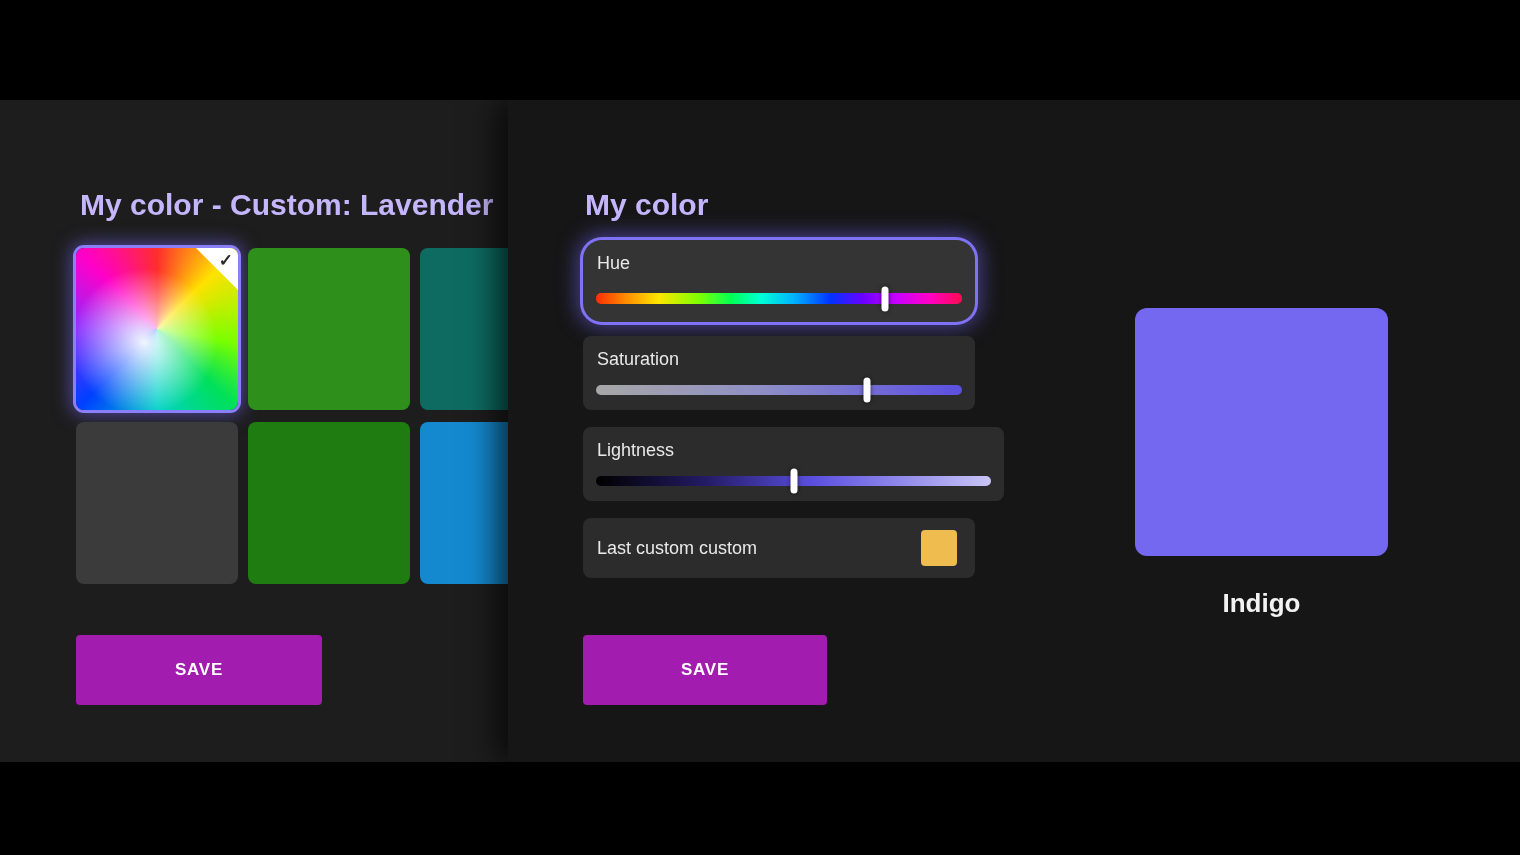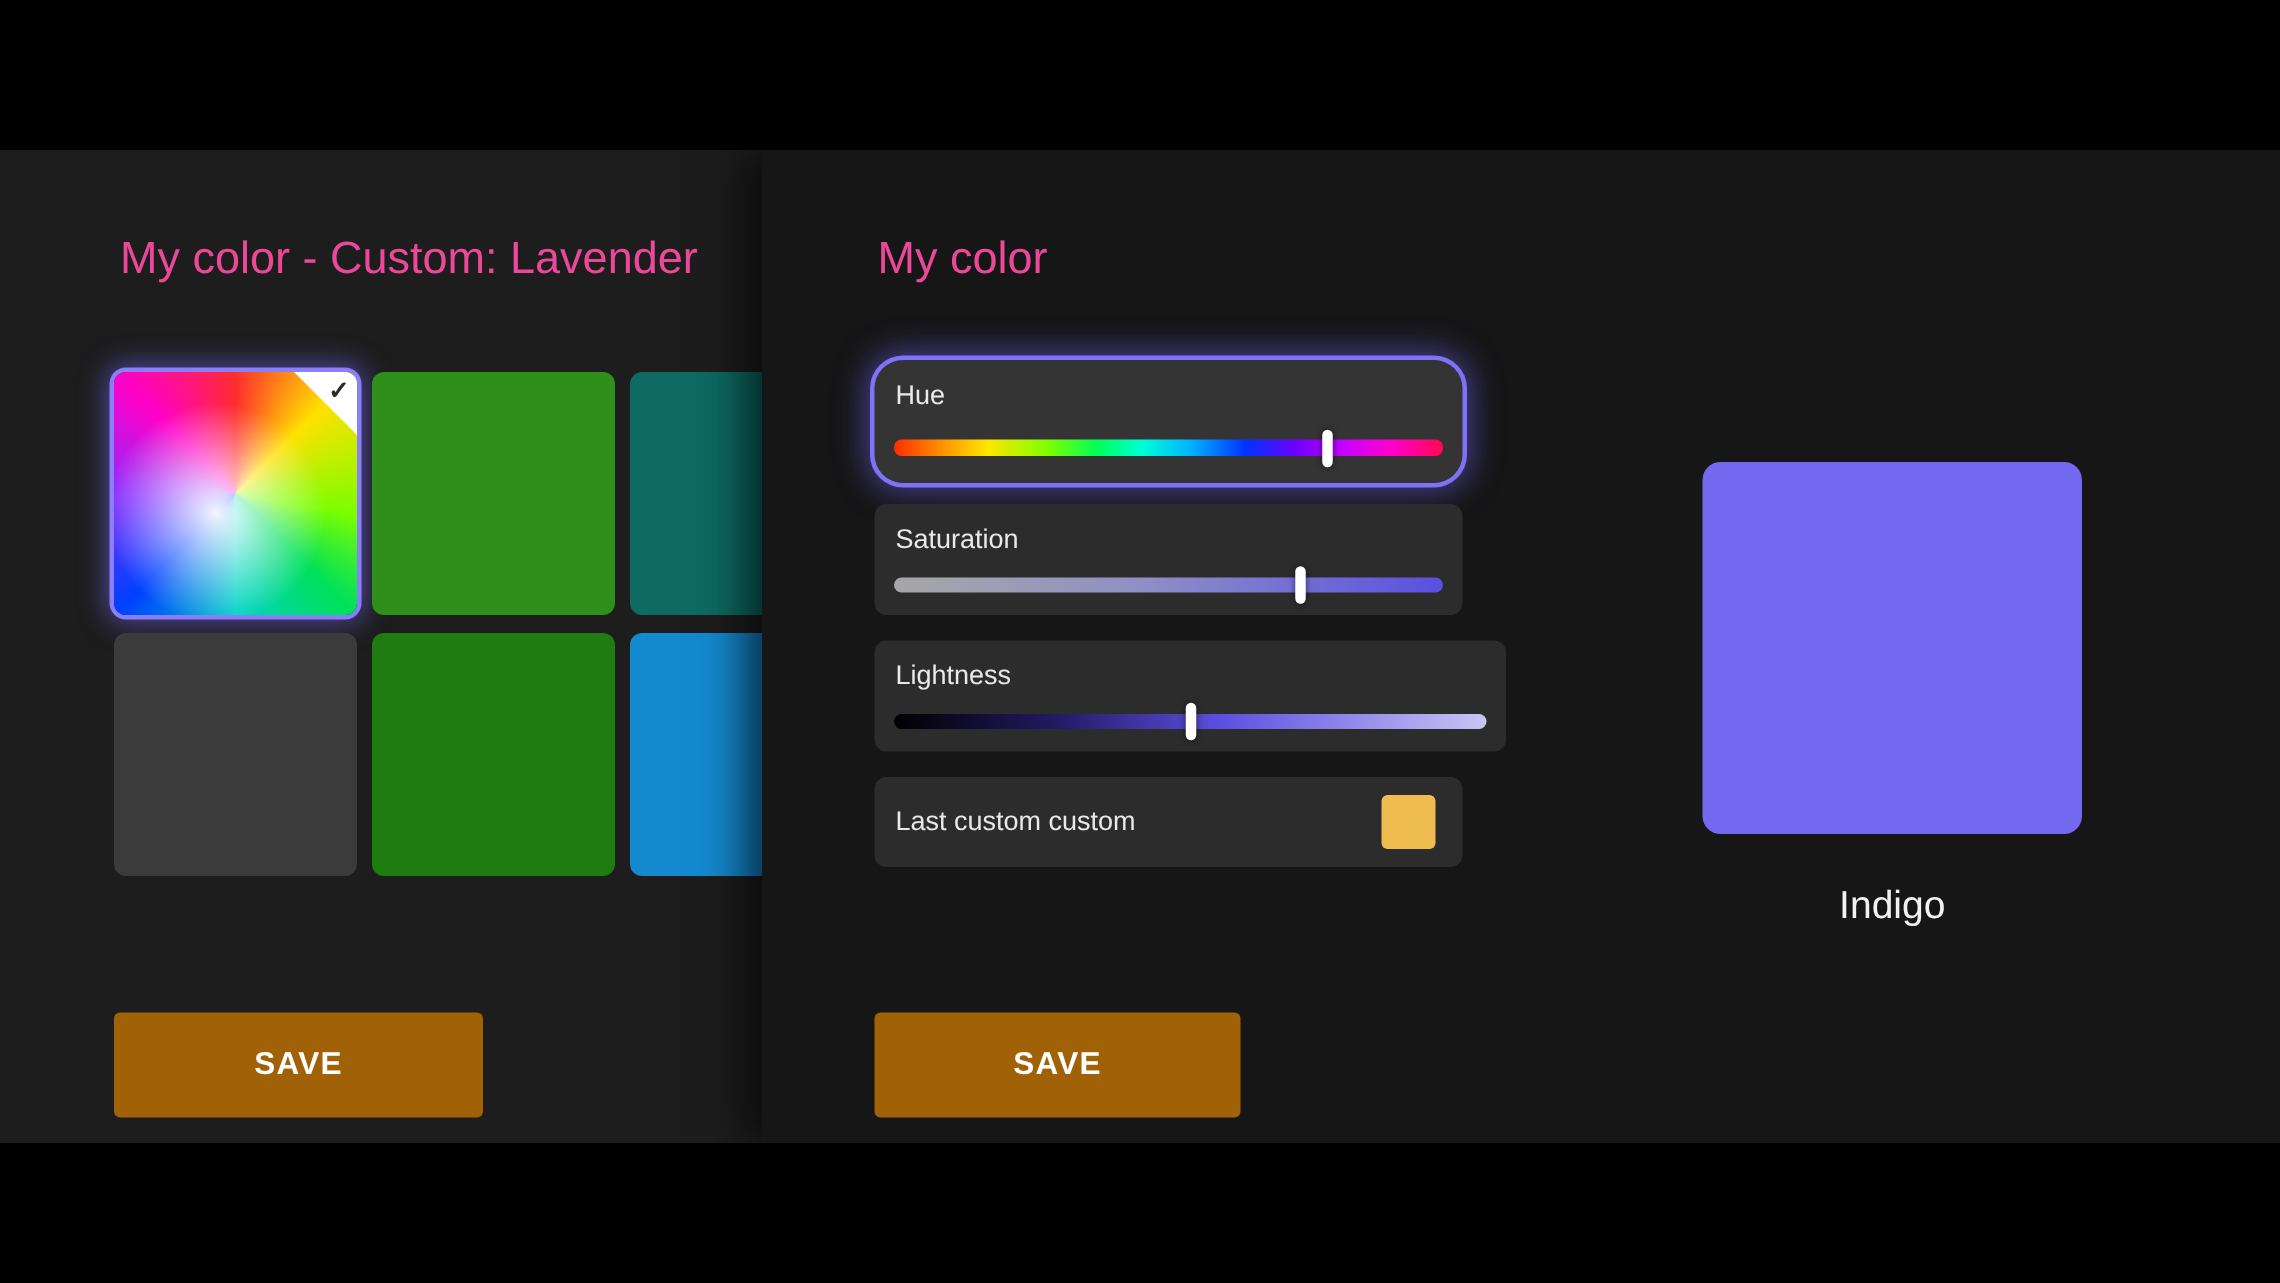--- a/index.html
+++ b/index.html
@@ -4,21 +4,21 @@
 <style>
   html,body{margin:0;padding:0;background:#000;}
   .stage{position:relative;width:1520px;height:855px;background:#000;overflow:hidden;
          font-family:"Liberation Sans",sans-serif;color:#fff;}
 
   
   .panel{position:absolute;top:100px;height:662px;overflow:hidden;}
   .panel-left{left:0;width:508px;background:#1d1d1d;}
   .panel-right{left:508px;width:1012px;background:#161616;box-shadow:-12px 0 28px rgba(0,0,0,.65);}
 
-  .panel-title{position:absolute;font-size:30px;font-weight:400;color:#ec4899;white-space:nowrap;}
+  .panel-title{position:absolute;font-size:30px;font-weight:700;color:#c4b5fd;white-space:nowrap;margin-top:32px;}
   .panel-left .panel-title{left:80px;top:56px;}
   .panel-right .panel-title{left:77px;top:56px;}
 
   
   .swatch{position:absolute;width:162px;height:162px;border-radius:8px;}
   .sw-0{left:76px;top:148px;}
   .sw-1{left:248px;top:148px;}
   .sw-2{left:420px;top:148px;}
   .sw-3{left:76px;top:322px;}
   .sw-4{left:248px;top:322px;}
@@ -30,23 +30,23 @@
       conic-gradient(from 0deg at 50% 50%,
         #ff2d2d 0deg, #ffe100 45deg, #7aff00 100deg, #00e05a 135deg,
         #00d2c8 180deg, #0040ff 225deg, #8a2bff 270deg, #ff00c8 315deg, #ff2d2d 360deg);
   }
   .corner-flag{position:absolute;top:0;right:0;width:0;height:0;
     border-top:42px solid #fff;border-left:42px solid transparent;
     border-top-right-radius:8px;}
   .corner-check{position:absolute;top:2px;right:5px;color:#2b2b2b;font-size:17px;font-weight:700;}
 
   
-  .save-btn{position:absolute;background:#a16207;color:#fff;border:none;border-radius:4px;
-    font-family:"Liberation Sans",sans-serif;font-size:21px;font-weight:700;letter-spacing:.8px;
-    display:flex;align-items:center;justify-content:center;cursor:pointer;margin-top:40px;}
+  .save-btn{position:absolute;background:#a21caf;color:#fff;border:none;border-radius:4px;
+    font-family:"Liberation Sans",sans-serif;font-size:17px;font-weight:700;letter-spacing:.8px;
+    display:flex;align-items:center;justify-content:center;cursor:pointer;}
   .panel-left .save-btn{left:76px;top:535px;width:246px;height:70px;}
   .panel-right .save-btn{left:75px;top:535px;width:244px;height:70px;}
 
   
   .ctl-box{position:absolute;left:75px;width:392px;background:#2c2c2c;border-radius:8px;}
   .box-hue{top:140px;height:82px;background:#343434;border-radius:19px;
     box-shadow:0 0 0 3px #7f72f7, 0 0 20px 6px rgba(118,102,255,.5);}
   .box-sat{top:236px;height:74px;}
   .box-lig{top:327px;height:74px;padding-left:29px;}
   .box-last{top:418px;height:60px;}
@@ -66,21 +66,21 @@
   .track-lig{background:linear-gradient(to right, #000 0%, #241b66 28%, #5b4fe0 55%, #c9c5f5 100%);}
 
   .slider-thumb{position:absolute;top:50%;width:7px;height:25px;border-radius:3.5px;background:#fff;
     transform:translate(-50%,-50%);box-shadow:0 0 4px rgba(0,0,0,.6);}
 
   .last-swatch{position:absolute;right:18px;top:12px;width:36px;height:36px;border-radius:4px;}
 
   
   .preview-square{position:absolute;left:627px;top:208px;width:253px;height:248px;border-radius:12px;}
   .preview-label{position:absolute;left:627px;top:488px;width:253px;text-align:center;
-    font-size:26px;font-weight:400;color:#f2f2f2;}
+    font-size:26px;font-weight:700;color:#f2f2f2;}
 </style>
 </head>
 <body>
 
 <div class="stage">
 
   <div class="panel panel-left">
     <div class="panel-title">My color - Custom: Lavender</div>
 
     <div class="swatch sw-0 spectrum selected">

